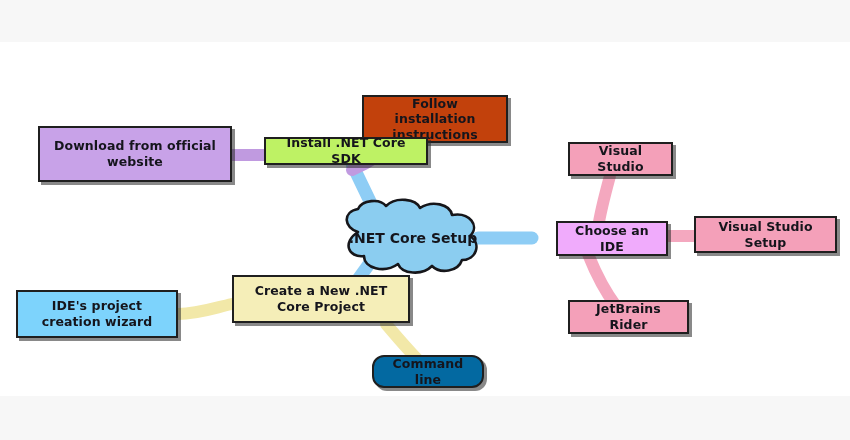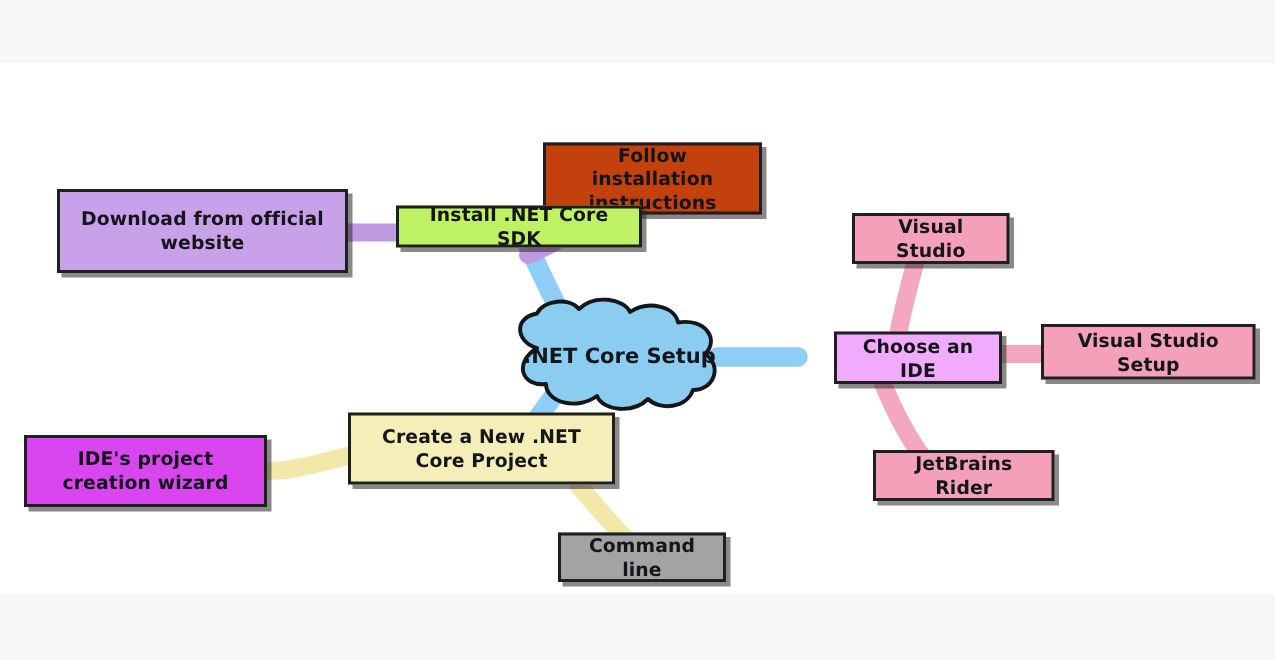--- a/index.html
+++ b/index.html
@@ -95,30 +95,30 @@
     </div>
 
     <div class="node" style="left:528px; top:179px; width:112px; height:35px; background:#f0abfc;margin-left:28px;">
       <span>Choose an IDE</span>
     </div>
 
     <div class="node" style="left:694px; top:174px; width:143px; height:37px; background:#f4a0b9;">
       <span>Visual Studio Setup</span>
     </div>
 
-    <div class="node" style="left:582px; top:258px; width:121px; height:34px; background:#f4a0b9;">
+    <div class="node" style="left:568px; top:258px; width:121px; height:34px; background:#f4a0b9;">
       <span>JetBrains Rider</span>
     </div>
 
     <div class="node" style="left:232px; top:233px; width:178px; height:48px; background:#f5eeb8;align-items:center;">
       <span>Create a New .NET Core Project</span>
     </div>
 
-    <div class="node" style="left:16px; top:248px; width:162px; height:48px; background:#d946ef;">
+    <div class="node" style="left:16px; top:248px; width:162px; height:48px; background:#7dd3fc;">
       <span>IDE's project creation wizard</span>
     </div>
 
-    <div class="node" style="left:372px; top:313px; width:112px; height:33px; background:#a3a3a3;">
+    <div class="node" style="left:372px; top:313px; width:112px; height:33px; background:#0369a1;border-radius:12px;">
       <span>Command line</span>
     </div>
 
   </div>
 </div>
 
 </body></html>

